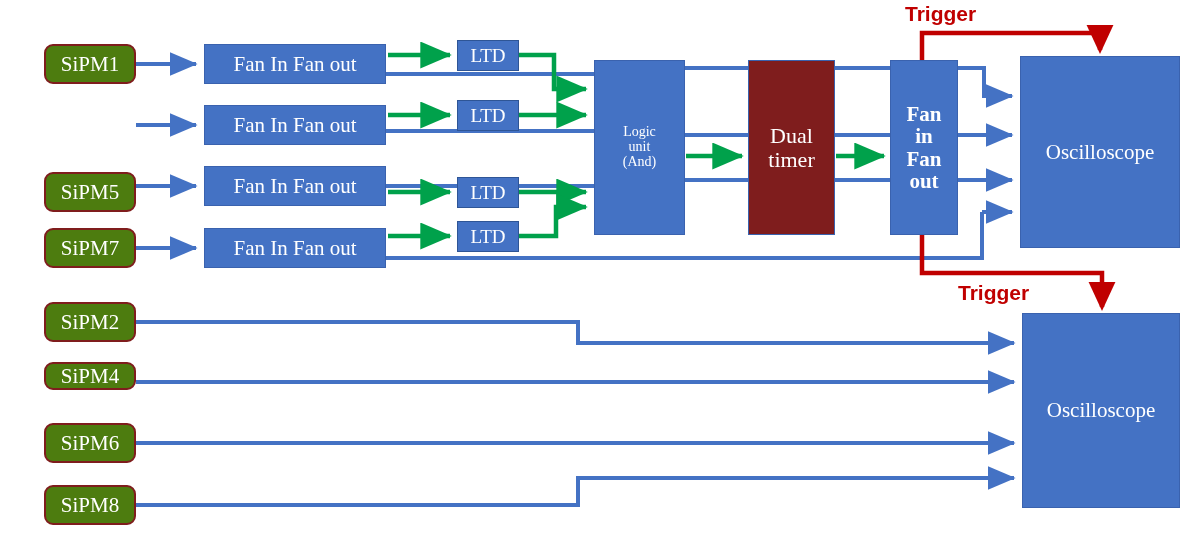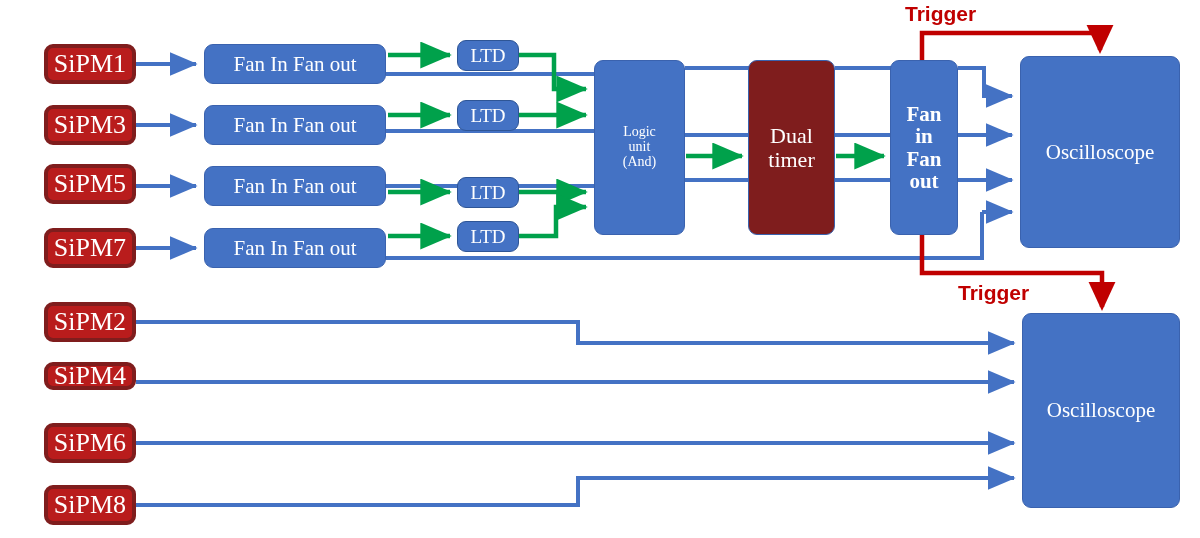--- a/index.html
+++ b/index.html
@@ -1,22 +1,22 @@
 <!DOCTYPE html>
 <html><head>
 <meta charset="utf-8">
 <title>SiPM DAQ Block Diagram</title>
 <style>
   html,body{margin:0;padding:0;background:#ffffff;}
   body{font-family:"Liberation Serif", serif;}
   #canvas{position:relative;width:1200px;height:538px;background:#ffffff;overflow:hidden;}
   svg.wires{position:absolute;left:0;top:0;width:1200px;height:538px;}
   .node{position:absolute;box-sizing:border-box;display:flex;align-items:center;justify-content:center;
-        color:#ffffff;text-align:center;line-height:1.05;border-radius:9px;}
-  .sipm{background:#b91c1c;border:4px solid #7f1d1d;border-radius:9px;font-size:26px;}
+        color:#ffffff;text-align:center;line-height:1.05;}
+  .sipm{background:#4d7c0f;border:2px solid #7f1d1d;border-radius:9px;font-size:21px;}
   .fifo{background:#4472C4;border:1px solid #3A62AE;font-size:21px;}
   .ltd{background:#4472C4;border:1px solid #2E5596;font-size:19px;}
   .logic{background:#4472C4;border:1px solid #3A62AE;font-size:14px;flex-direction:column;}
   .dual{background:#7f1d1d;border:1px solid #3A62AE;font-size:22px;flex-direction:column;}
   .fanv{background:#4472C4;border:1px solid #3A62AE;font-size:21px;flex-direction:column;font-weight:bold;}
   .scope{background:#4472C4;border:1px solid #3A62AE;font-size:21px;}
   .trig{position:absolute;color:#C00000;font-family:"Liberation Sans",sans-serif;font-weight:bold;font-size:21px;white-space:nowrap;}
   .logic span,.dual span,.fanv span{display:block;}
 </style>
 </head>
@@ -95,24 +95,21 @@
       <path d="M136,322 L578,322 L578,343 L1014,343" marker-end="url(#ah-blue)"></path>
       <path d="M136,382 L1014,382" marker-end="url(#ah-blue)"></path>
       <path d="M136,443 L1014,443" marker-end="url(#ah-blue)"></path>
       <path d="M136,505 L578,505 L578,478 L1014,478" marker-end="url(#ah-blue)"></path>
     </g>
   </svg>
 
   <div class="node sipm" style="left:44px;top:44px;width:92px;height:40px;">
     <span>SiPM1</span>
   </div>
-  <div class="node sipm" style="left:44px;top:105px;width:92px;height:40px;">
-    <span>SiPM3</span>
-  </div>
-  <div class="node sipm" style="left:44px;top:164px;width:92px;height:40px;">
+  <div class="node sipm" style="left:44px;top:172px;width:92px;height:40px;">
     <span>SiPM5</span>
   </div>
   <div class="node sipm" style="left:44px;top:228px;width:92px;height:40px;">
     <span>SiPM7</span>
   </div>
 
   <div class="node fifo" style="left:204px;top:44px;width:182px;height:40px;">
     <span>Fan In Fan out</span>
   </div>
   <div class="node fifo" style="left:204px;top:105px;width:182px;height:40px;">

